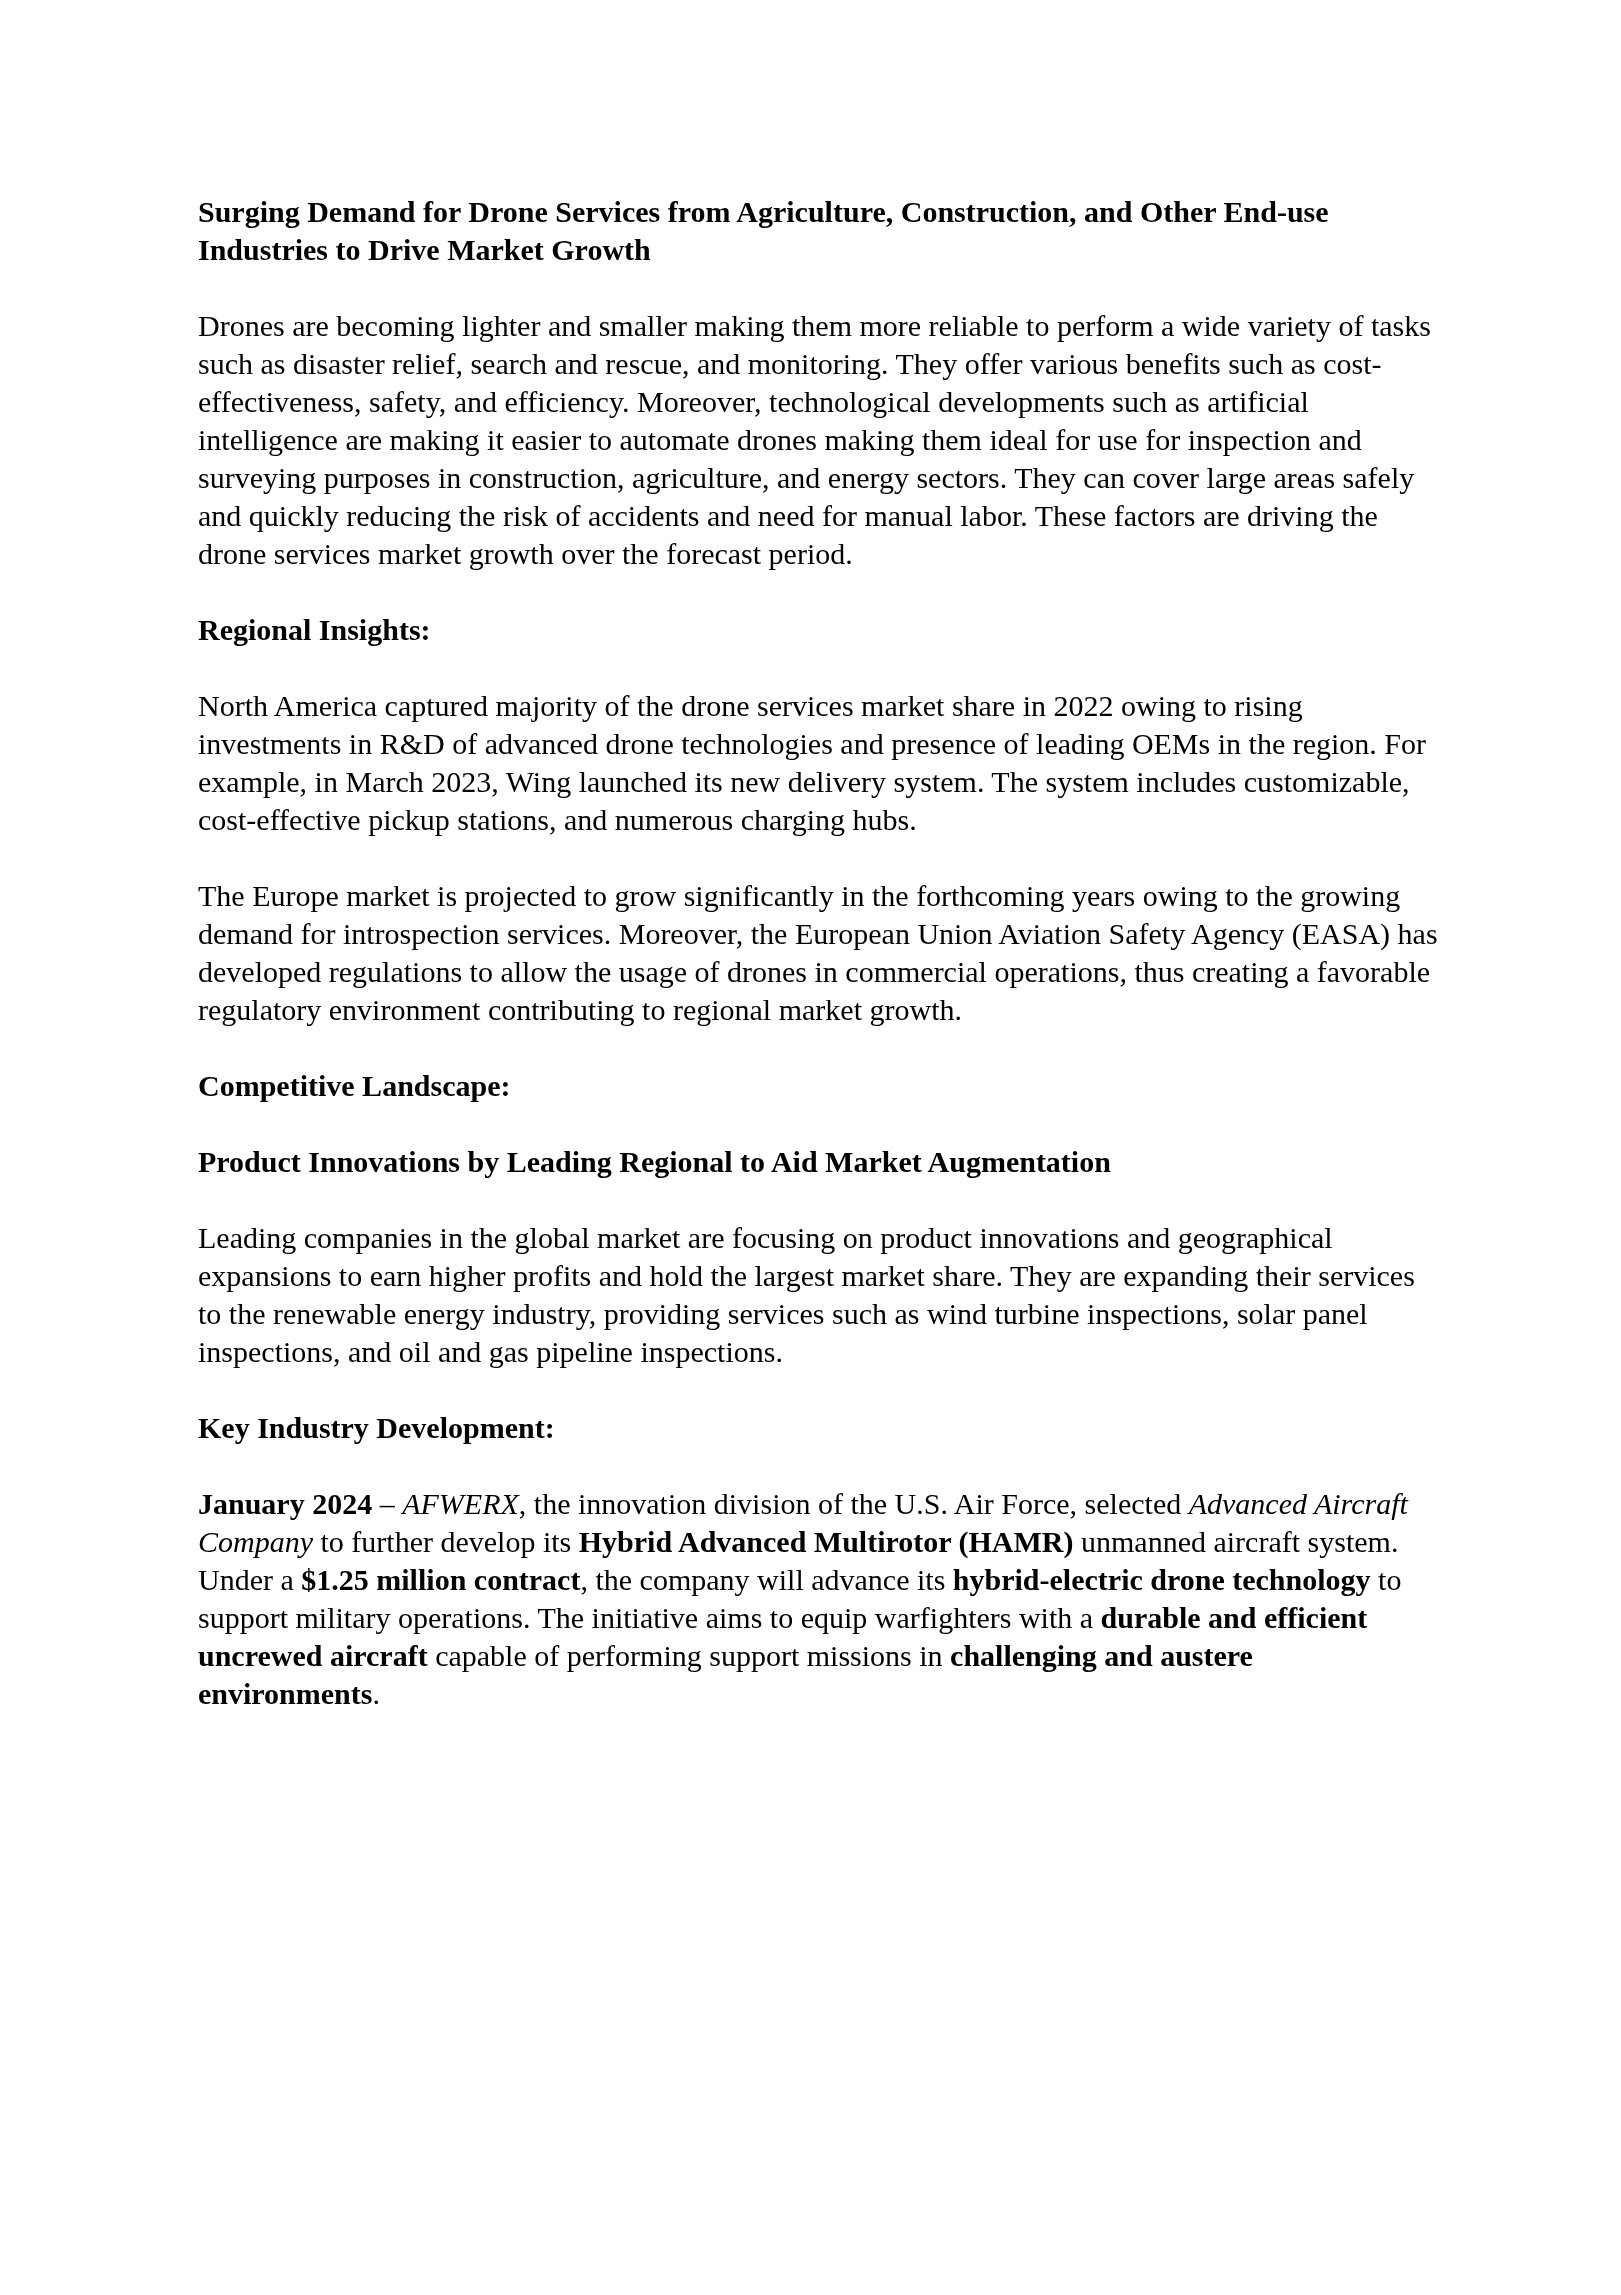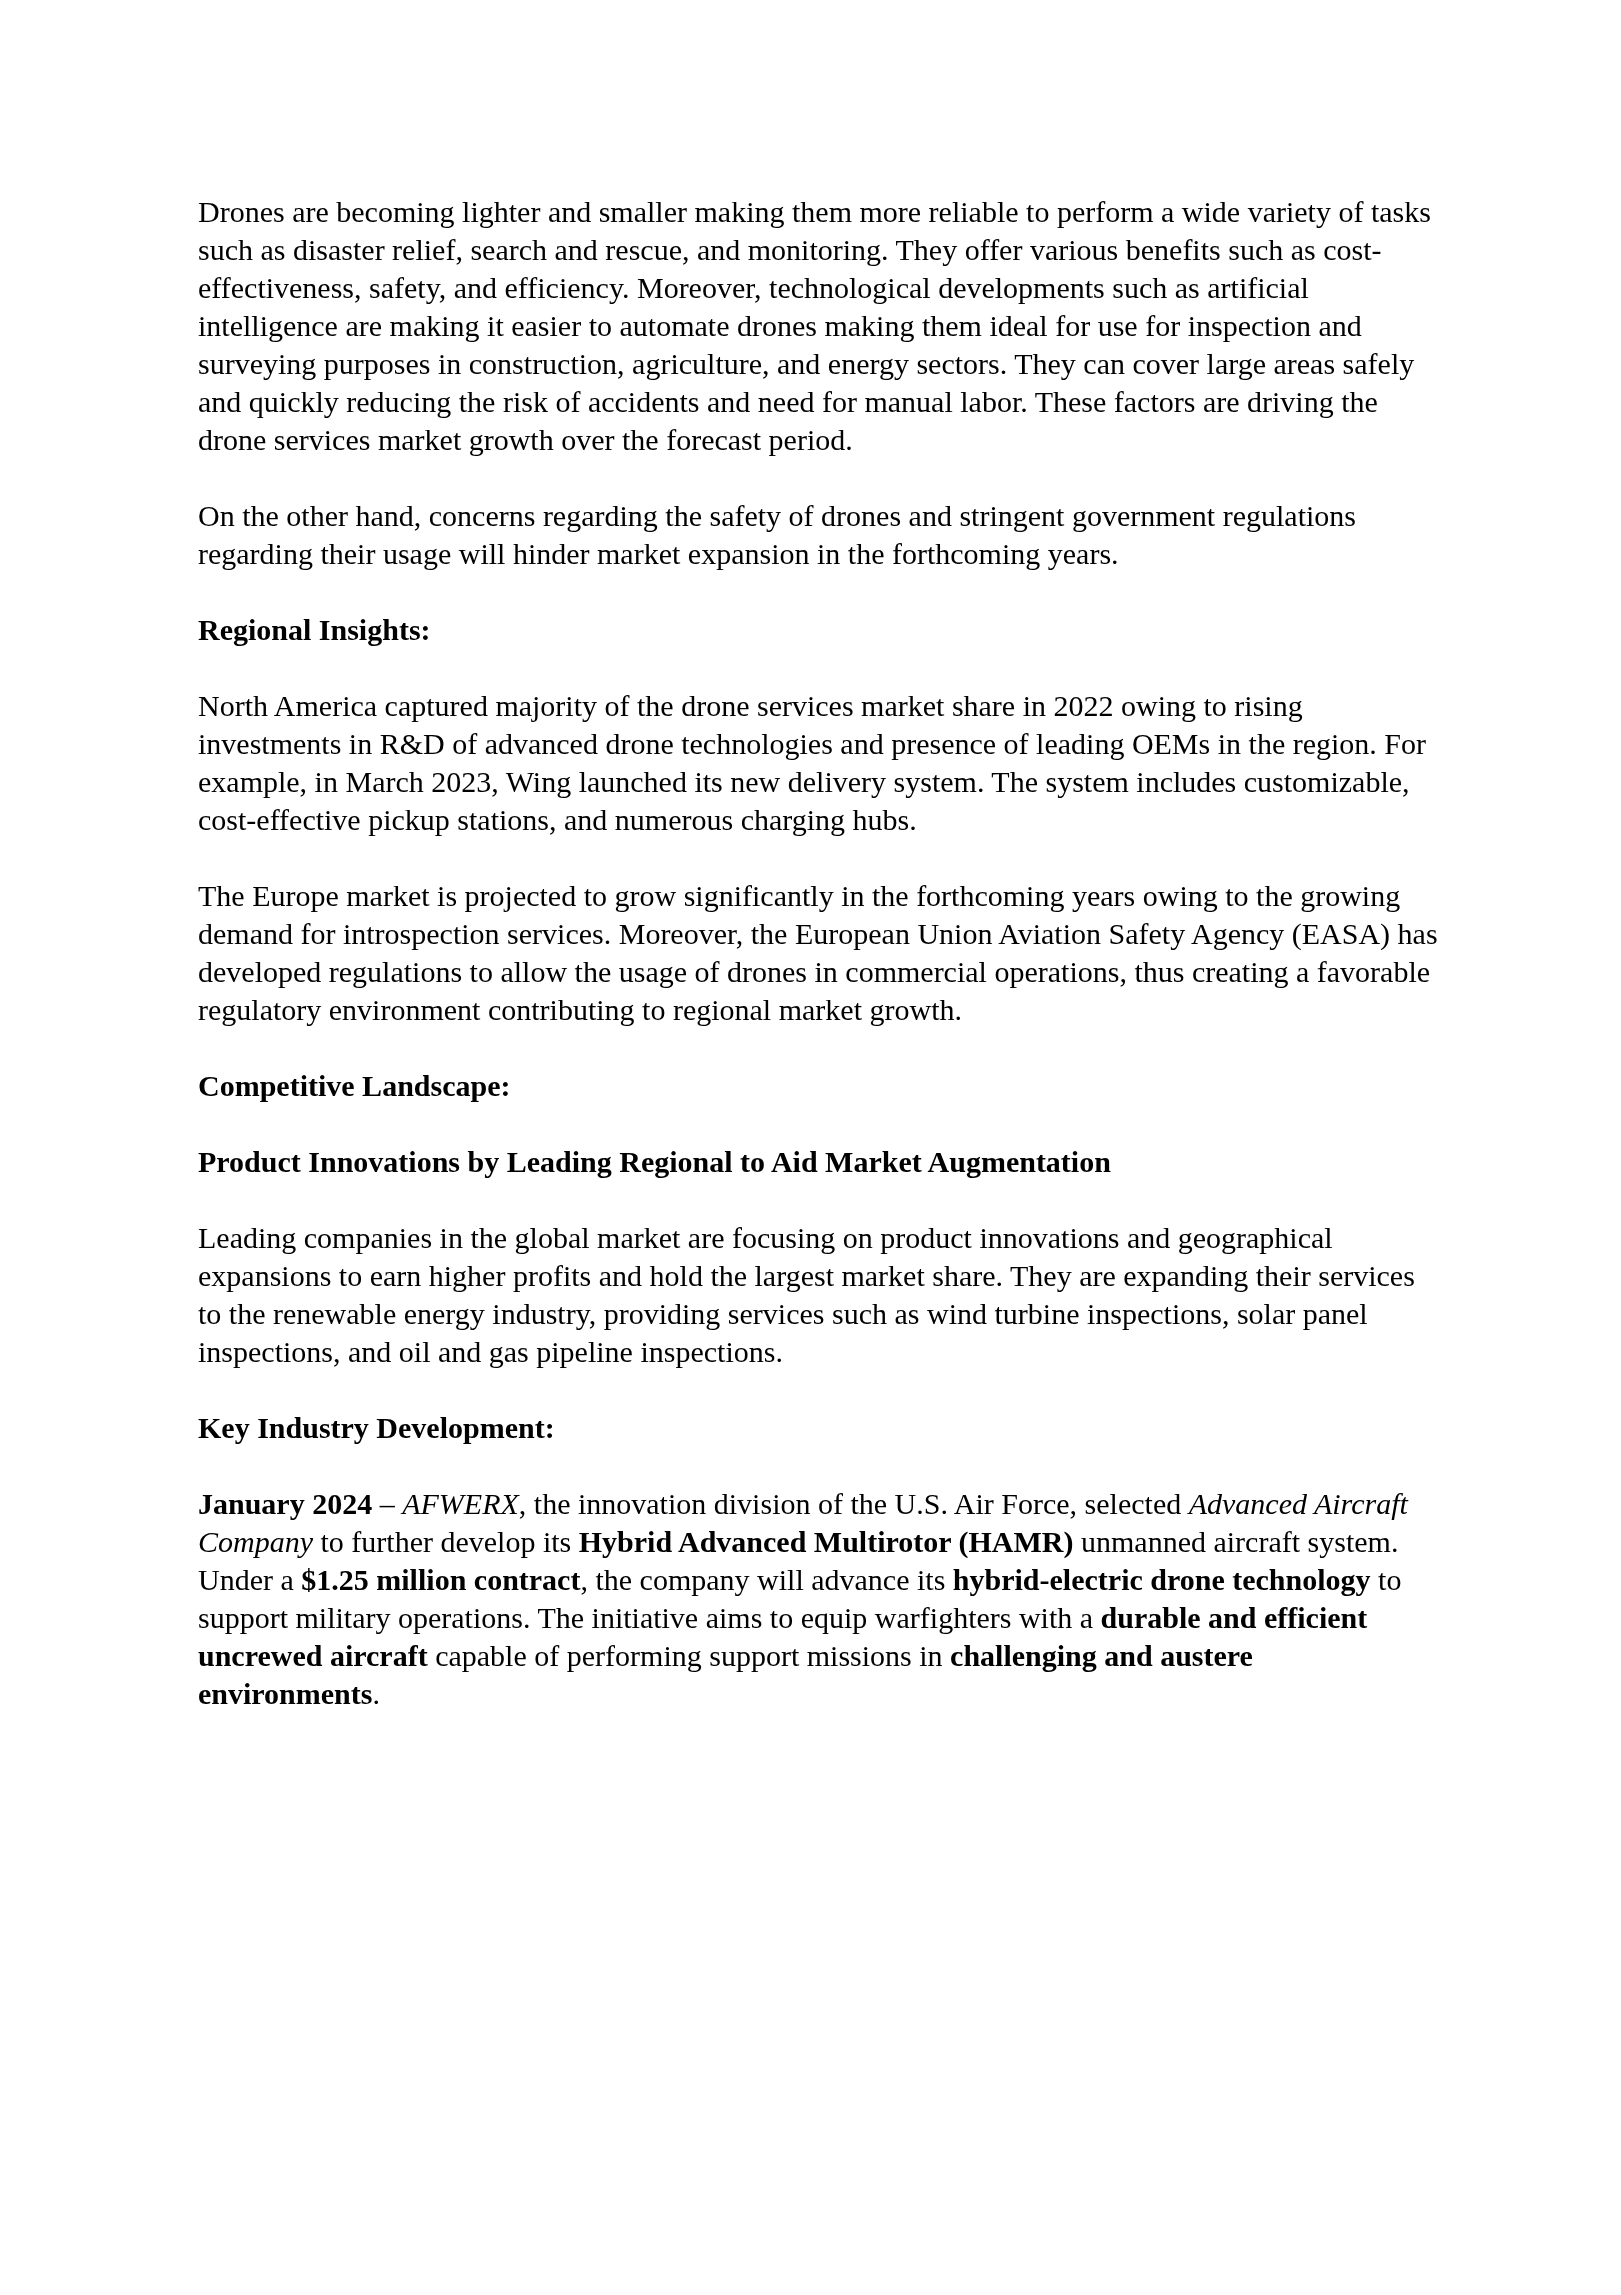--- a/index.html
+++ b/index.html
@@ -18,24 +18,24 @@
   .h-bold { font-weight: bold; }
   .h-under { font-weight: bold; text-decoration-thickness: 1.9px; text-underline-offset: 3.8px; }
   b { font-weight: bold; text-align: right; }
   i { font-style: italic; }
 </style>
 </head>
 <body>
 
 <div class="page">
 
+  <p class="h-bold">Surging Demand for Drone Services from Agriculture, Construction, and Other End-use Industries to Drive Market Growth</p>
 
   <p>Drones are becoming lighter and smaller making them more reliable to perform a wide variety of tasks such as disaster relief, search and rescue, and monitoring. They offer various benefits such as cost-effectiveness, safety, and efficiency. Moreover, technological developments such as artificial intelligence are making it easier to automate drones making them ideal for use for inspection and surveying purposes in construction, agriculture, and energy sectors. They can cover large areas safely and quickly reducing the risk of accidents and need for manual labor. These factors are driving the drone services market growth over the forecast period.</p>
 
-  <p>On the other hand, concerns regarding the safety of drones and stringent government regulations regarding their usage will hinder market expansion in the forthcoming years.</p>
 
   <p>
     <span class="h-under">Regional Insights:</span>
   </p>
 
 
   <p>North America captured majority of the drone services market share in 2022 owing to rising investments in R&amp;D of advanced drone technologies and presence of leading OEMs in the region. For example, in March 2023, Wing launched its new delivery system. The system includes customizable, cost-effective pickup stations, and numerous charging hubs.</p>
 
   <p>The Europe market is projected to grow significantly in the forthcoming years owing to the growing demand for introspection services. Moreover, the European Union Aviation Safety Agency (EASA) has developed regulations to allow the usage of drones in commercial operations, thus creating a favorable regulatory environment contributing to regional market growth.</p>
 

